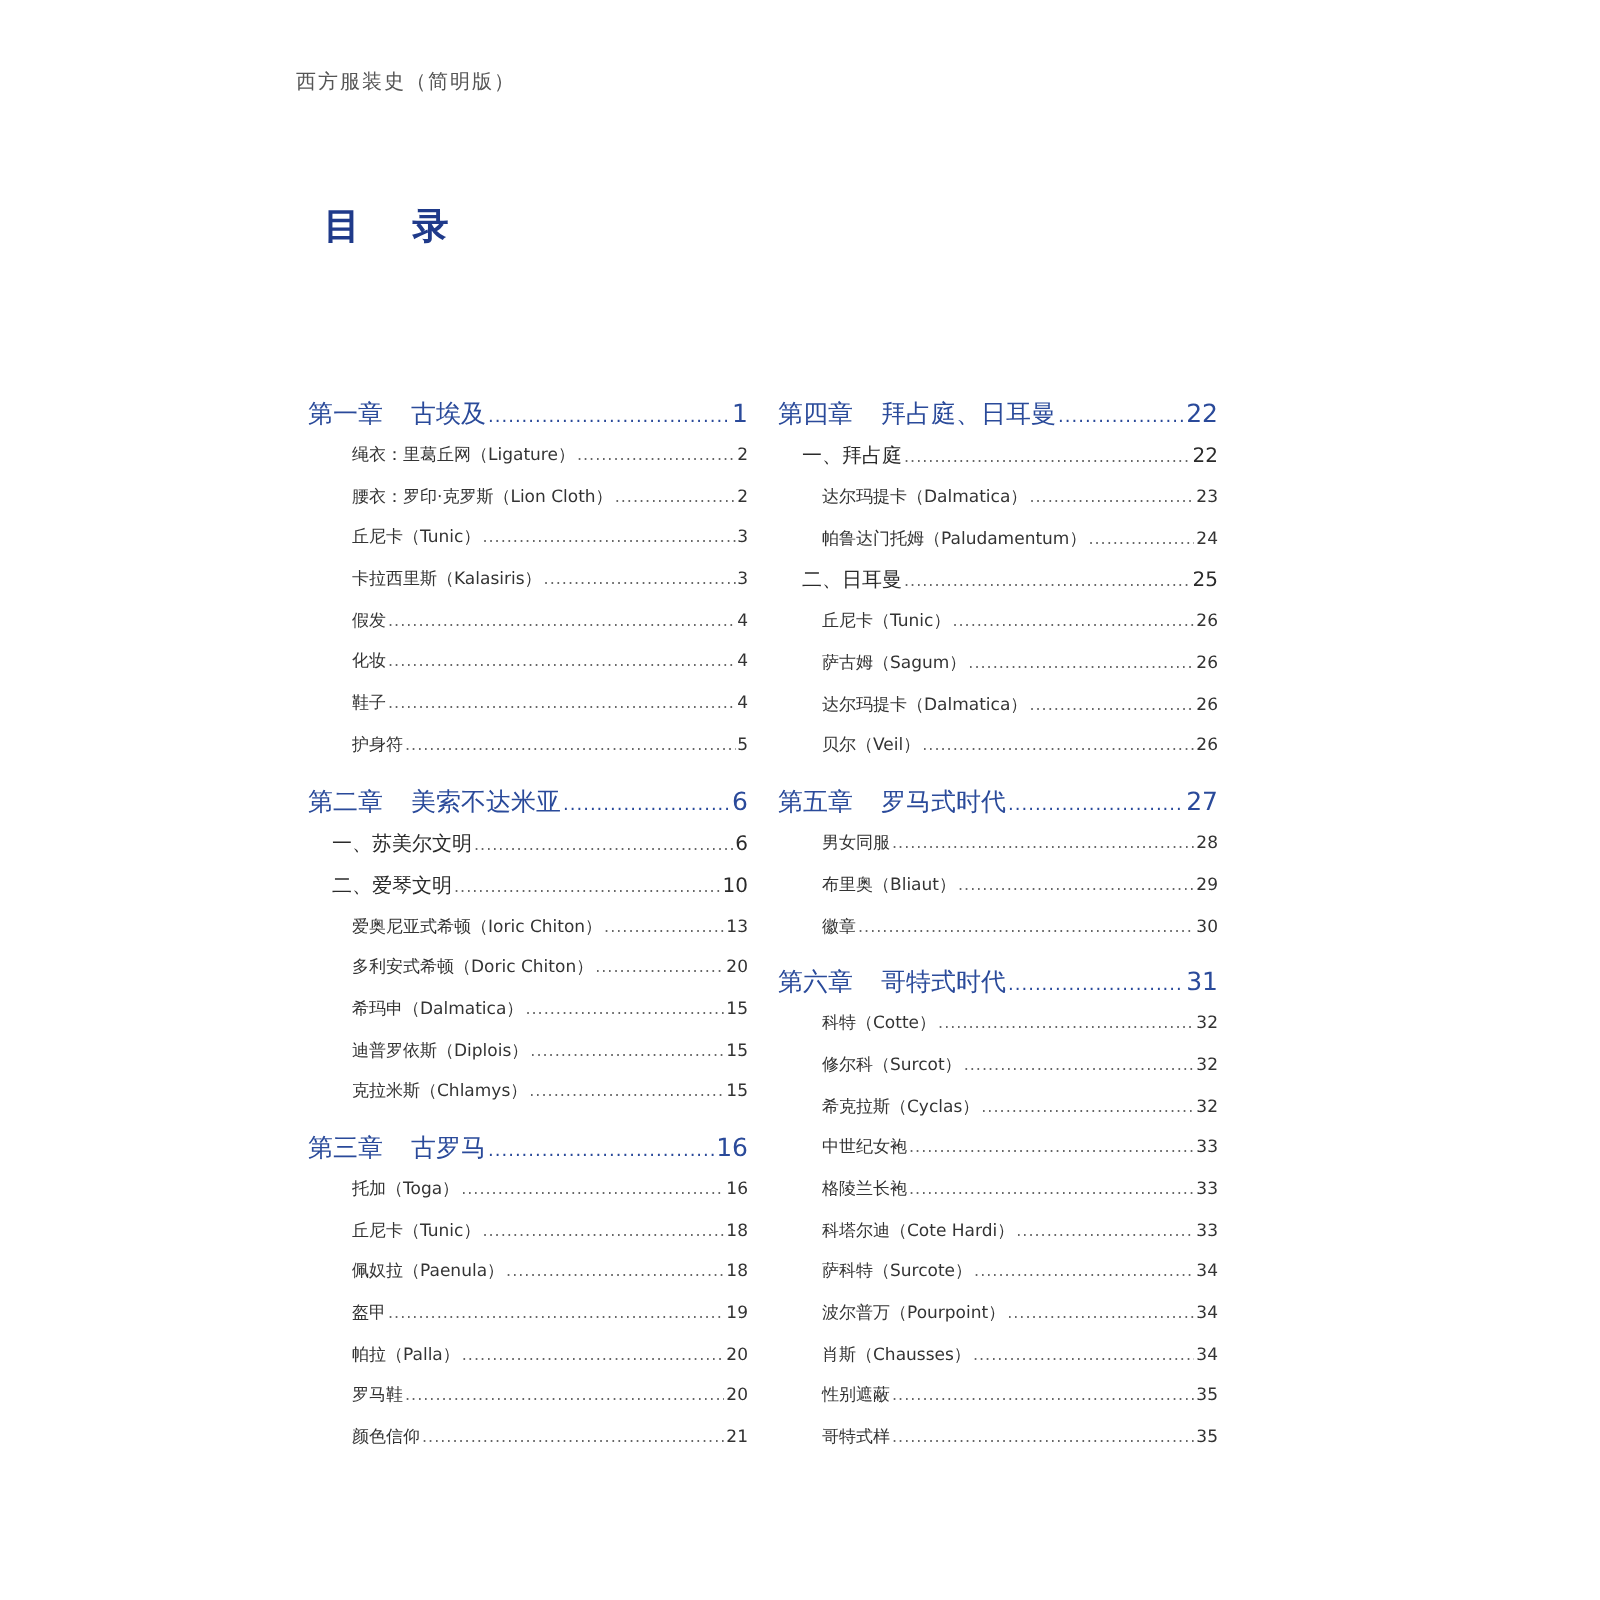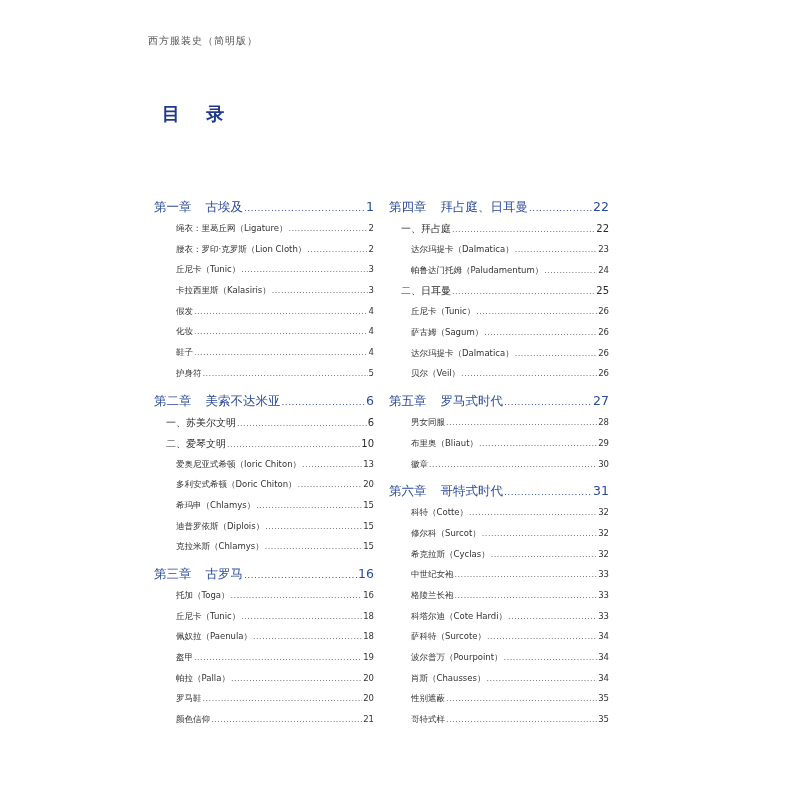--- a/index.html
+++ b/index.html
@@ -162,21 +162,21 @@
         <span class="label">爱奥尼亚式希顿（Ioric Chiton）</span>
         <span class="leader"></span>
         <span class="page">13</span>
       </div>
       <div class="toc-entry item">
         <span class="label">多利安式希顿（Doric Chiton）</span>
         <span class="leader"></span>
         <span class="page">20</span>
       </div>
       <div class="toc-entry item">
-        <span class="label">希玛申（Chlamys）</span>
+        <span class="label">希玛申（Dalmatica）</span>
         <span class="leader"></span>
         <span class="page">15</span>
       </div>
       <div class="toc-entry item">
         <span class="label">迪普罗依斯（Diplois）</span>
         <span class="leader"></span>
         <span class="page">15</span>
       </div>
       <div class="toc-entry item">
         <span class="label">克拉米斯（Chlamys）</span>

